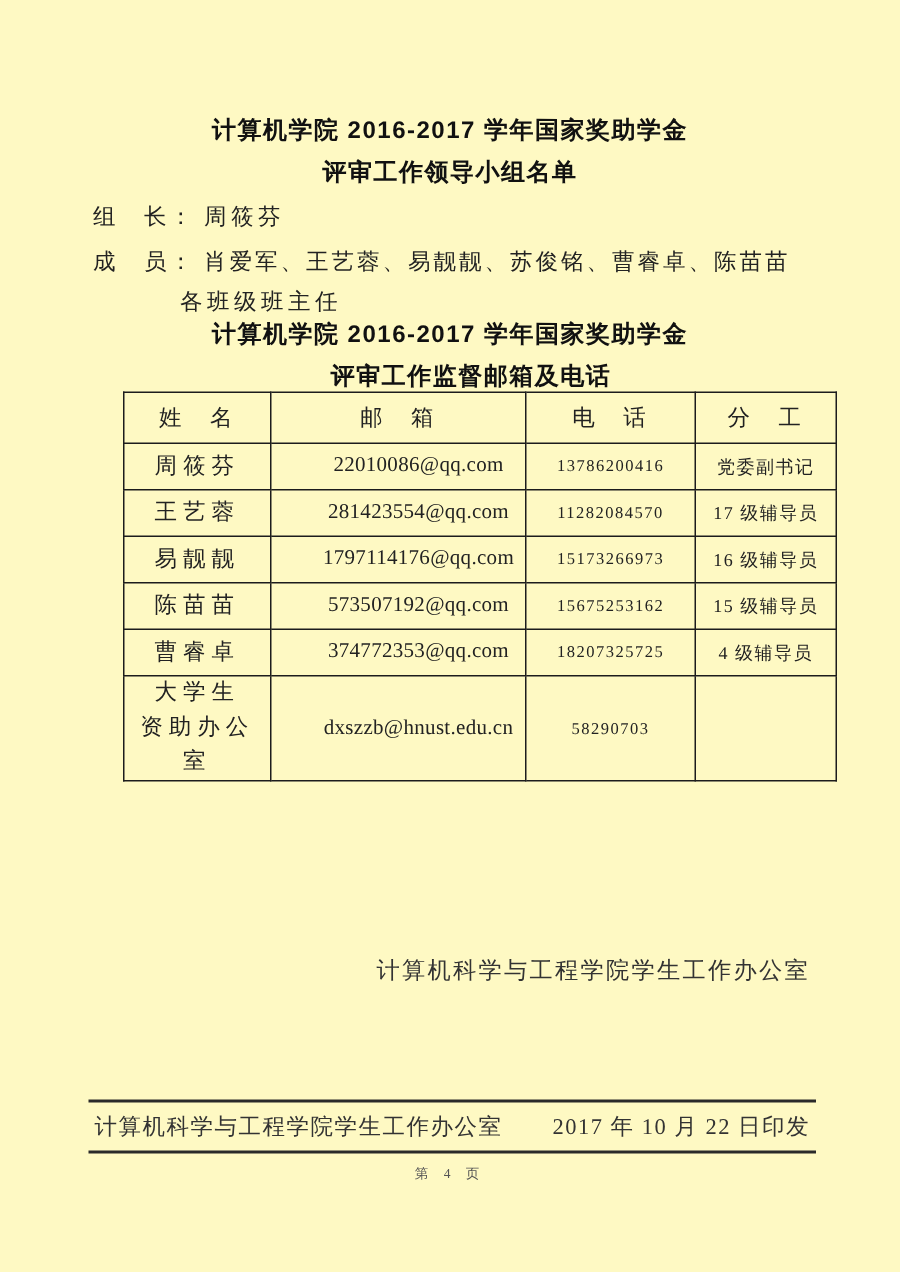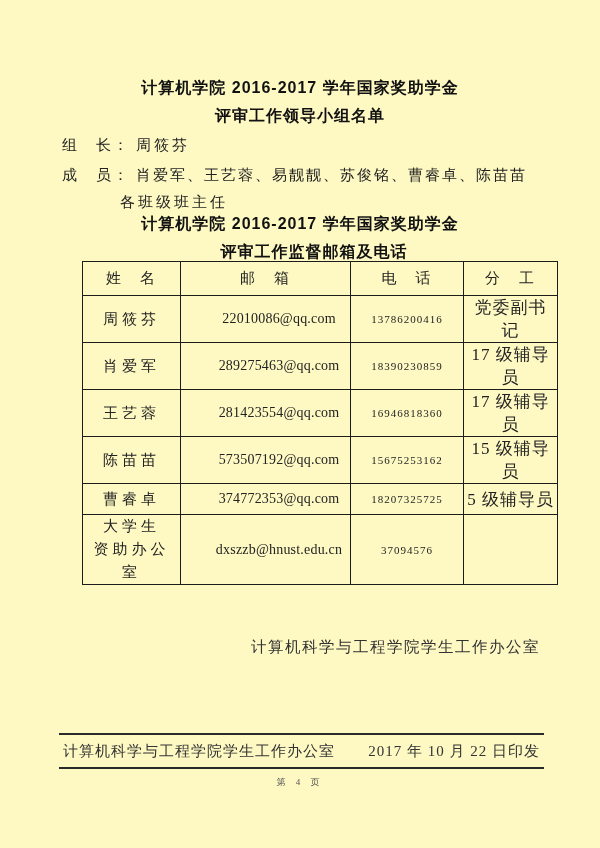--- a/index.html
+++ b/index.html
@@ -52,21 +52,21 @@
     color:#222;
     overflow:hidden;
   }
   thead tr { height:34px; }
   tbody tr { height:31px; }
   tbody tr:last-child { height:59px; }
   table.contact th { letter-spacing:2px; font-size:15px; }
   table.contact td:nth-child(1) { letter-spacing:4px; white-space:pre-line; line-height:23px; }
   table.contact td:nth-child(2) { letter-spacing:0.2px; font-size:14px;padding-left:29px; }
   table.contact td:nth-child(3) { letter-spacing:1px; font-size:11px; }
-  table.contact td:nth-child(4) { letter-spacing:1px; font-size:17px; }
+  table.contact td:nth-child(4) { letter-spacing:1px; font-size:12px; }
 
   .sig-office {
     position:absolute; top:637px; right:60px;
     font-size:15.5px; letter-spacing:1.5px; color:#333;
   }
   .sig-date {
     position:absolute; top:668px; right:60px; width:282px;
     text-align:center;
     font-size:15.5px; letter-spacing:1px; color:#333;
   }
@@ -121,48 +121,48 @@
       </tr>
     </thead>
     <tbody>
         <tr>
           <td>周筱芬</td>
           <td>22010086@qq.com</td>
           <td>13786200416</td>
           <td>党委副书记</td>
         </tr>
         <tr>
-          <td>肖爱军</td>
-          <td>289275463@qq.com</td>
-          <td>18390230859</td>
+          <td>王艺蓉</td>
+          <td>281423554@qq.com</td>
+          <td>11282084570</td>
           <td>17 级辅导员</td>
         </tr>
         <tr>
-          <td>王艺蓉</td>
-          <td>281423554@qq.com</td>
-          <td>16946818360</td>
-          <td>17 级辅导员</td>
+          <td>易靓靓</td>
+          <td>1797114176@qq.com</td>
+          <td>15173266973</td>
+          <td>16 级辅导员</td>
         </tr>
         <tr>
           <td>陈苗苗</td>
           <td>573507192@qq.com</td>
           <td>15675253162</td>
           <td>15 级辅导员</td>
         </tr>
         <tr>
           <td>曹睿卓</td>
           <td>374772353@qq.com</td>
           <td>18207325725</td>
-          <td>5 级辅导员</td>
+          <td>4 级辅导员</td>
         </tr>
         <tr>
           <td>大学生
 资助办公室</td>
           <td>dxszzb@hnust.edu.cn</td>
-          <td>37094576</td>
+          <td>58290703</td>
           <td></td>
         </tr>
       </tbody>
   </table>
 
   <div class="sig-office">计算机科学与工程学院学生工作办公室</div>
 
   <div class="print-block">
     <span>计算机科学与工程学院学生工作办公室</span>
     <span>2017 年 10 月 22 日印发</span>

